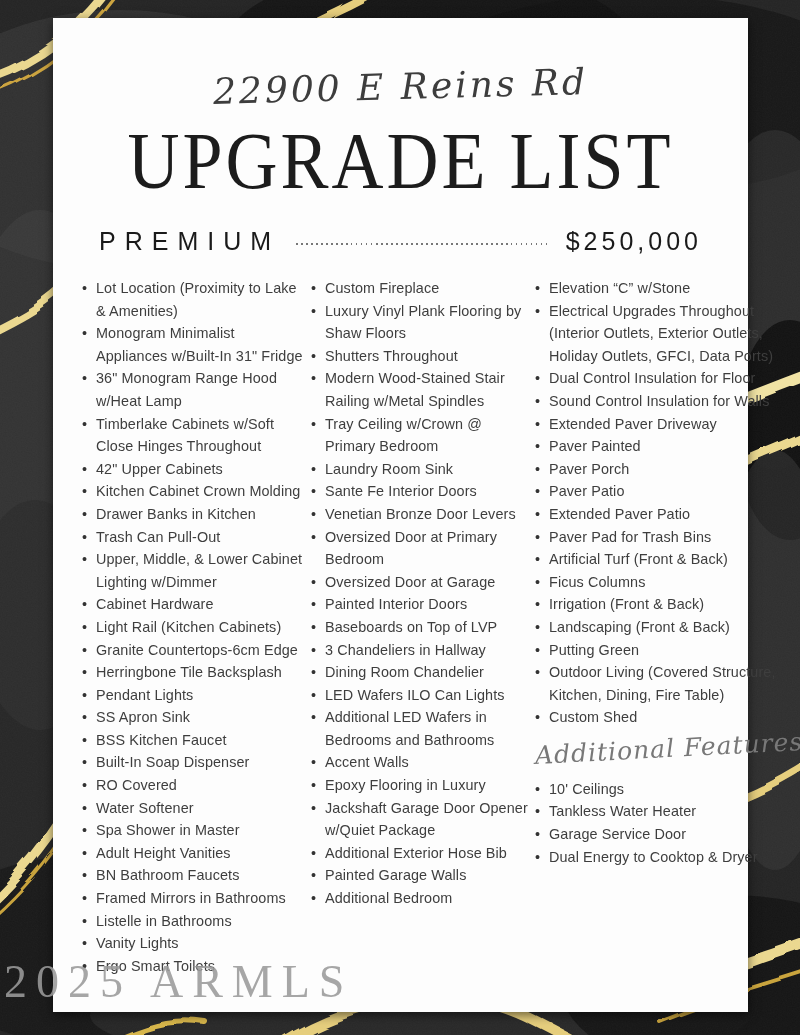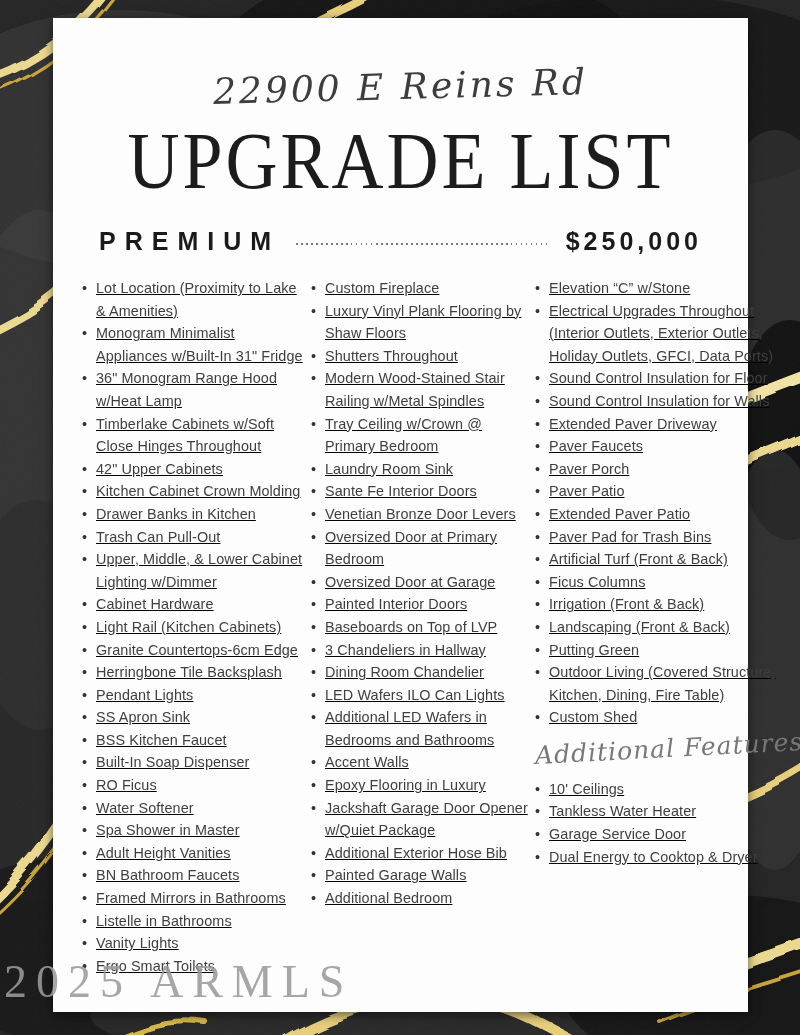--- a/index.html
+++ b/index.html
@@ -20,31 +20,31 @@
     font-family:"DejaVu Serif", serif; font-style:italic; font-weight:400;
     font-size:36px; letter-spacing:3px; color:#3d3d3d; transform:rotate(-1.5deg);
   }
   .title{
     text-align:center; margin-top:14px;
     font-family:"Liberation Serif", serif; font-weight:400;
     font-size:72px; letter-spacing:3px; color:var(--ink);
     transform:scale(1,1.12); transform-origin:center top; line-height:1.0;
   }
   .tier-row{display:flex; align-items:center; margin:34px 46px 0 46px;}
-  .tier-label{font-size:25px; letter-spacing:9px; font-weight:700; color:#1a1a1a; white-space:nowrap;}
+  .tier-label{font-size:25px; letter-spacing:9px; font-weight:400; color:#1a1a1a; white-space:nowrap;}
   .dotline{
     flex:1; height:2px; margin:4px 16px 0 16px;
     background-image:repeating-linear-gradient(90deg,#777 0 1.5px, transparent 1.5px 5px);
   }
-  .price{font-size:25px; letter-spacing:4px; font-weight:700; color:#1a1a1a; white-space:nowrap;}
+  .price{font-size:25px; letter-spacing:4px; font-weight:400; color:#1a1a1a; white-space:nowrap;}
   .lists{
     display:grid; grid-template-columns:229px 224px 1fr;
     padding:21px 8px 0 29px;
   }
-  ul.plain{list-style:none; padding-right:6px;text-decoration:underline;}
+  ul.plain{list-style:none; padding-right:6px;}
   li.item{
     position:relative; padding-left:14px;
     font-size:14.4px; line-height:22.6px; color:var(--body-ink); letter-spacing:.1px;
   }
   li.item::before{content:"\2022"; position:absolute; left:0; top:0; color:#333;}
   .script-h{
     font-family:"DejaVu Serif", serif; font-style:italic;
     font-size:25px; color:var(--muted); letter-spacing:1px;
     transform:rotate(-3deg); transform-origin:left center;
     margin:12px 0 8px 0; white-space:nowrap;
@@ -129,21 +129,21 @@
           <li class="item">Trash Can Pull-Out</li>
           <li class="item">Upper, Middle, &amp; Lower Cabinet Lighting w/Dimmer</li>
           <li class="item">Cabinet Hardware</li>
           <li class="item">Light Rail (Kitchen Cabinets)</li>
           <li class="item">Granite Countertops-6cm Edge</li>
           <li class="item">Herringbone Tile Backsplash</li>
           <li class="item">Pendant Lights</li>
           <li class="item">SS Apron Sink</li>
           <li class="item">BSS Kitchen Faucet</li>
           <li class="item">Built-In Soap Dispenser</li>
-          <li class="item">RO Ficus</li>
+          <li class="item">RO Covered</li>
           <li class="item">Water Softener</li>
           <li class="item">Spa Shower in Master</li>
           <li class="item">Adult Height Vanities</li>
           <li class="item">BN Bathroom Faucets</li>
           <li class="item">Framed Mirrors in Bathrooms</li>
           <li class="item">Listelle in Bathrooms</li>
           <li class="item">Vanity Lights</li>
           <li class="item">Ergo Smart Toilets</li>
         </ul>
 
@@ -171,24 +171,24 @@
           <li class="item">Additional Exterior Hose Bib</li>
           <li class="item">Painted Garage Walls</li>
           <li class="item">Additional Bedroom</li>
         </ul>
 
       <div>
         <ul class="plain">
 
         <li class="item">Elevation “C” w/Stone</li>
             <li class="item">Electrical Upgrades Throughout (Interior Outlets, Exterior Outlets, Holiday Outlets, GFCI, Data Ports)</li>
-            <li class="item">Sound Control Insulation for Floor</li>
+            <li class="item">Dual Control Insulation for Floor</li>
             <li class="item">Sound Control Insulation for Walls</li>
             <li class="item">Extended Paver Driveway</li>
-            <li class="item">Paver Faucets</li>
+            <li class="item">Paver Painted</li>
             <li class="item">Paver Porch</li>
             <li class="item">Paver Patio</li>
             <li class="item">Extended Paver Patio</li>
             <li class="item">Paver Pad for Trash Bins</li>
             <li class="item">Artificial Turf (Front &amp; Back)</li>
             <li class="item">Ficus Columns</li>
             <li class="item">Irrigation (Front &amp; Back)</li>
             <li class="item">Landscaping (Front &amp; Back)</li>
             <li class="item">Putting Green</li>
             <li class="item">Outdoor Living (Covered Structure, Kitchen, Dining, Fire Table)</li>

